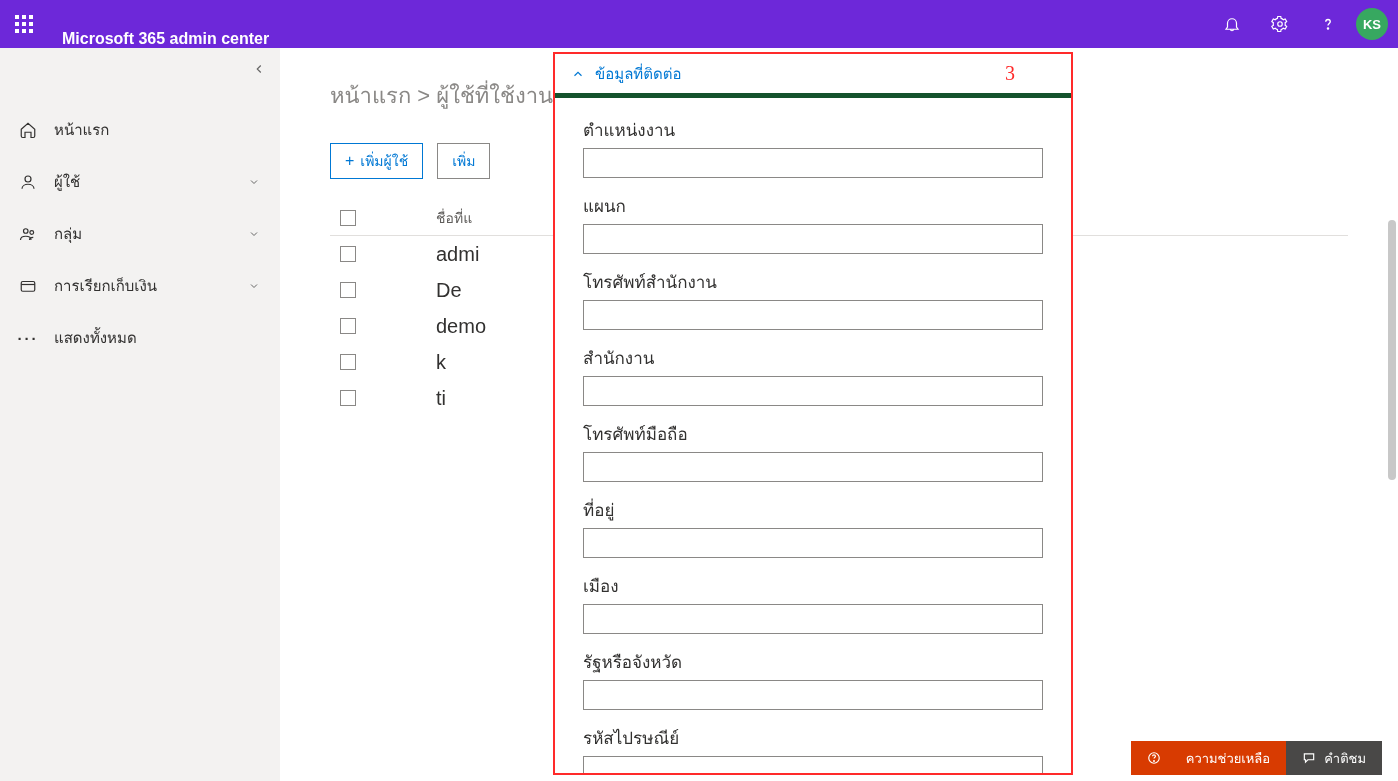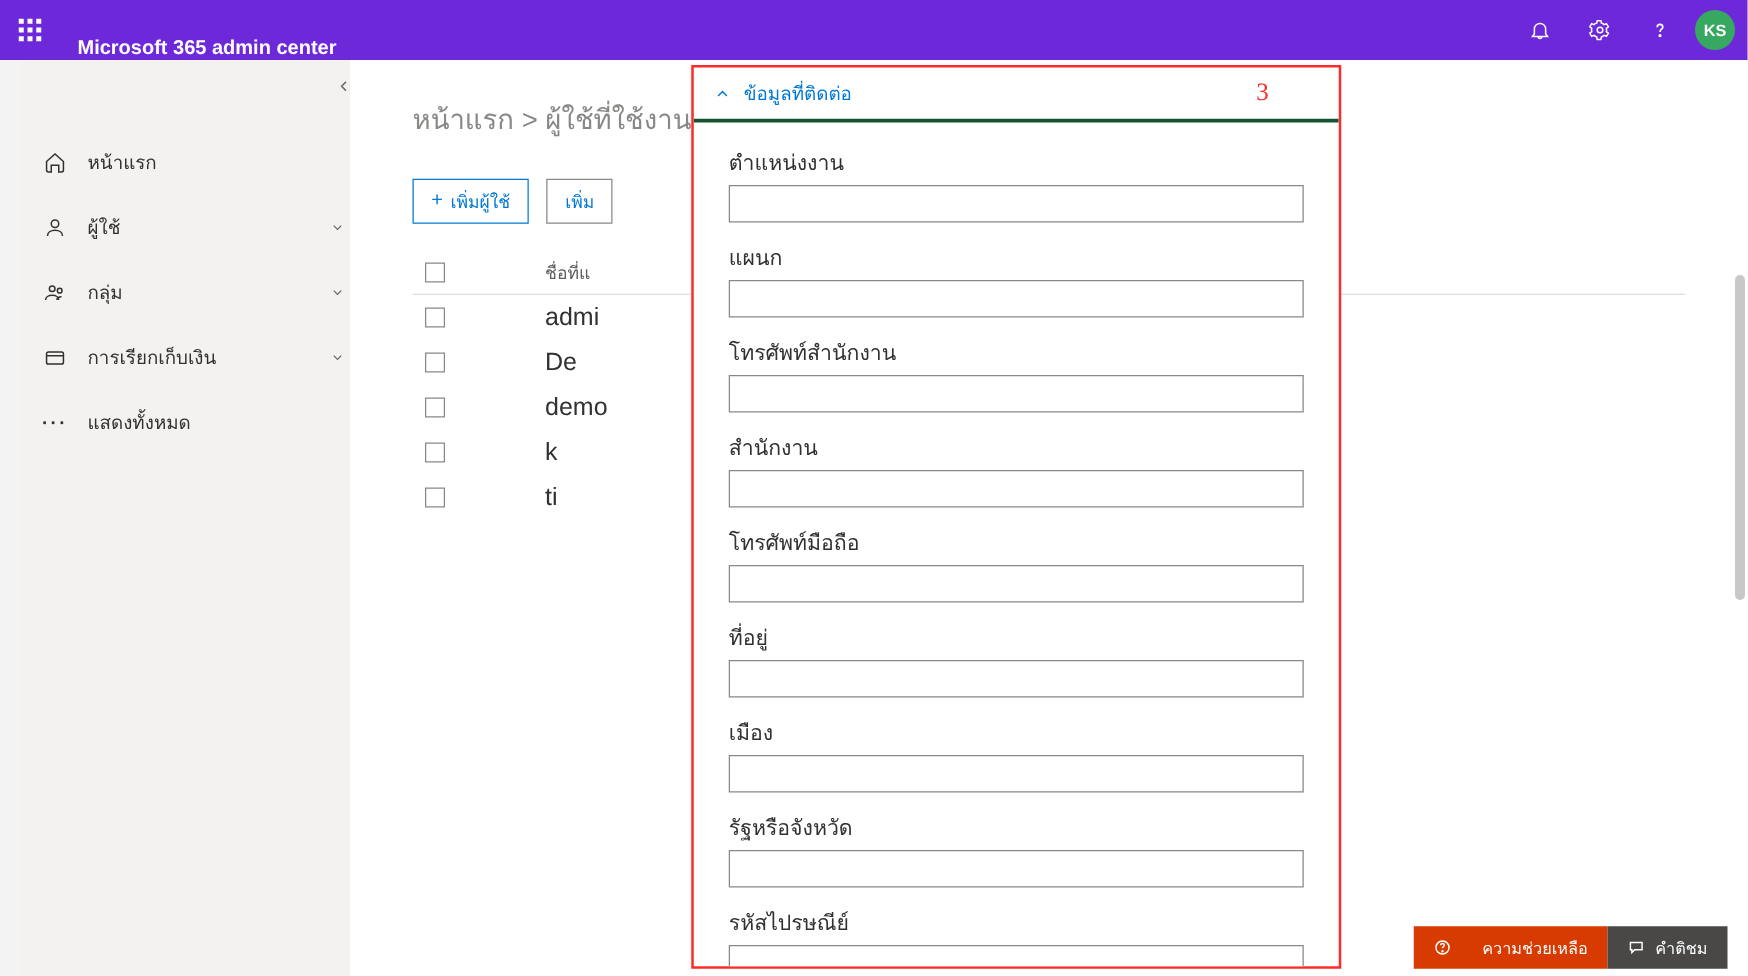--- a/index.html
+++ b/index.html
@@ -9,21 +9,21 @@
 .header { position: absolute; left:0; top:0; width:100%; height:48px; background:#6d28d9; color:#fff; display:flex; align-items:flex-end; }
 .header .waffle { width:48px; height:48px; display:flex; align-items:center; justify-content:center; cursor:pointer; }
 .waffle-grid { display:grid; grid-template-columns:repeat(3,4px); grid-template-rows:repeat(3,4px); gap:3px; }
 .waffle-grid span { background:#fff; width:4px; height:4px; }
 .header .title { font-size:16px; font-weight:600; margin-left:14px; }
 .header .right { margin-left:auto; display:flex; align-items:center; height:100%; }
 .header .icon-btn { width:48px; height:48px; display:flex; align-items:center; justify-content:center; cursor:pointer; color:#fff; }
 .avatar { width:32px; height:32px; border-radius:50%; background:#37a860; color:#fff; display:flex; align-items:center; justify-content:center; font-size:13px; font-weight:600; margin:0 10px 0 4px; }
 
 
-.sidebar { position:absolute; left:16px; top:48px; width:280px; bottom:0; background:#f3f2f1; }
+.sidebar { position:absolute; left:0; top:48px; width:280px; bottom:0; background:#f3f2f1; }
 .sidebar .collapse { position:absolute; right:14px; top:14px; color:#666; cursor:pointer; }
 .nav { margin-top:56px; }
 .nav-item { display:flex; align-items:center; height:52px; padding-left:18px; color:#323130; font-size:15px; cursor:pointer; }
 .nav-item .nicon { width:20px; height:20px; display:flex; align-items:center; justify-content:center; color:#323130; margin-right:16px; }
 .nav-item .chev { margin-left:auto; margin-right:20px; color:#666; }
 .nav-item.show-all .nicon { letter-spacing:2px; font-weight:700; }
 
 
 .main { position:absolute; left:280px; top:48px; right:0; bottom:0; background:#fff; padding:30px 50px; }
 .breadcrumb { color:#8a8886; font-size:22px; font-weight:400; margin-bottom:30px; }
@@ -37,21 +37,21 @@
 .chk { width:16px; height:16px; border:1px solid #8a8886; margin:0 20px 0 10px; }
 .namecell { margin-left:60px; }
 
 .info-block { margin-top:90px; text-align:center; color:#605e5c; }
 .info-block .want { color:#0078d4; font-size:18px; margin-bottom:18px; }
 .info-block .small { font-size:14px; }
 
 
 .panel { position:absolute; left:553px; top:52px; width:520px; height:723px; background:#fff; border:2px solid #ff2a2a; z-index:50; }
 .panel-inner { height:100%; overflow:hidden; }
-.panel-head { display:flex; align-items:center; height:44px; padding:0 16px; border-bottom:3px solid #14532d; }
+.panel-head { display:flex; align-items:center; height:44px; padding:0 16px; border-bottom:5px solid #14532d; }
 .panel-head .fold { color:#0078d4; margin-right:10px; cursor:pointer; }
 .panel-head .ptitle { color:#0078d4; font-size:15px; }
 .panel-head .badge3 { margin-left:auto; margin-right:40px; color:#ff2a2a; font-size:20px; font-family: "Times New Roman", serif; }
 .panel-body { padding:18px 28px 4px; }
 .fld { margin-bottom:14px; }
 .fld label { display:block; font-size:17px; color:#323130; margin-bottom:5px; }
 .fld input { width:100%; height:30px; border:1px solid #8a8886; padding:0 8px; font-size:13px; }
 
 
 .helpbar { position:absolute; right:16px; bottom:6px; display:flex; height:34px; z-index:80; }

